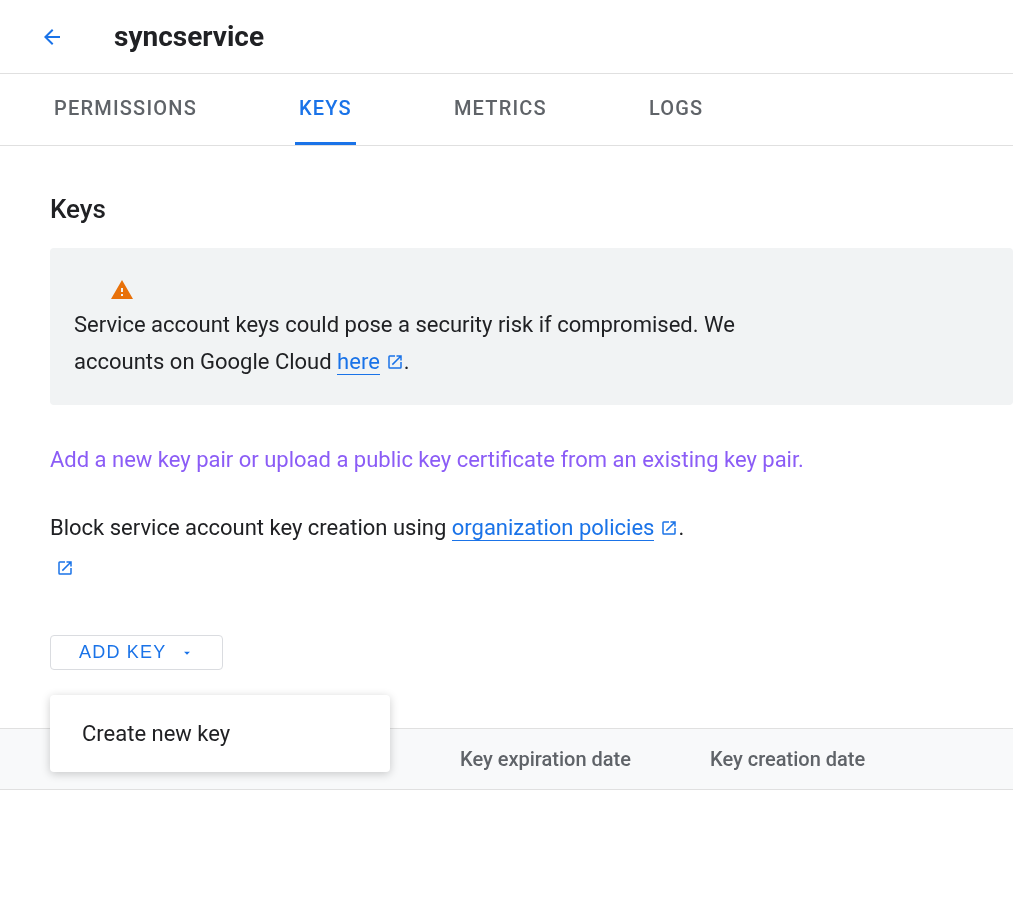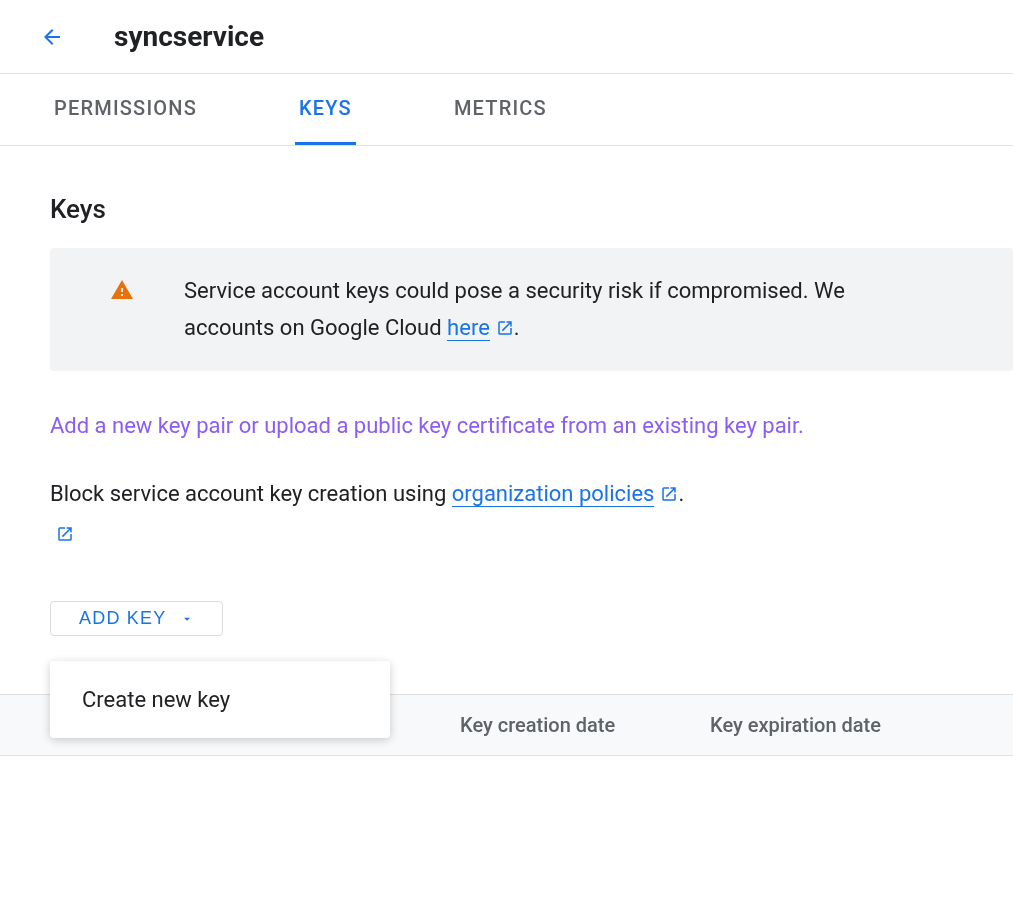--- a/index.html
+++ b/index.html
@@ -59,20 +59,21 @@
       color: #202124;
       margin-bottom: 24px;
     }
     .warning-box {
       background: #f1f3f4;
       border-radius: 4px;
       padding: 24px 24px 24px 24px;
       display: flex;
       align-items: flex-start;
       margin-bottom: 36px;
+      flex-direction: column;
     }
     .warning-icon {
       flex-shrink: 0;
       margin-right: 50px;
       margin-left: 36px;
       margin-top: 6px;
     }
     .warning-text {
       font-size: 22px;
       line-height: 1.7;
@@ -167,20 +168,21 @@
       <path d="M20 11H7.83l5.59-5.59L12 4l-8 8 8 8 1.41-1.41L7.83 13H20v-2z" fill="#1a73e8"></path>
     </svg>
   </div>
   <div class="page-title">syncservice</div>
 </div>
 
 <div class="tabs">
   <div class="tab">PERMISSIONS</div>
   <div class="tab active">KEYS</div>
   <div class="tab">METRICS</div>
+  <div class="tab">LOGS</div>
 </div>
 
 <div class="content">
   <div class="section-title">Keys</div>
 
   <div class="warning-box">
     <div class="warning-icon">
       <svg width="24" height="24" viewBox="0 0 24 24">
         <path d="M1 21h22L12 2 1 21zm12-3h-2v-2h2v2zm0-4h-2v-4h2v4z" fill="#e8710a"></path>
       </svg>
@@ -219,16 +221,16 @@
           </svg>
       </span>
     </button>
     <div class="dropdown-menu">
       <div class="dropdown-item">Create new key</div>
     </div>
   </div>
 
   <div class="table-header">
     <div class="table-col col1"></div>
+    <div class="table-col col3">Key expiration date</div>
     <div class="table-col col2">Key creation date</div>
-    <div class="table-col col3">Key expiration date</div>
   </div>
 </div>
 
 </body></html>

